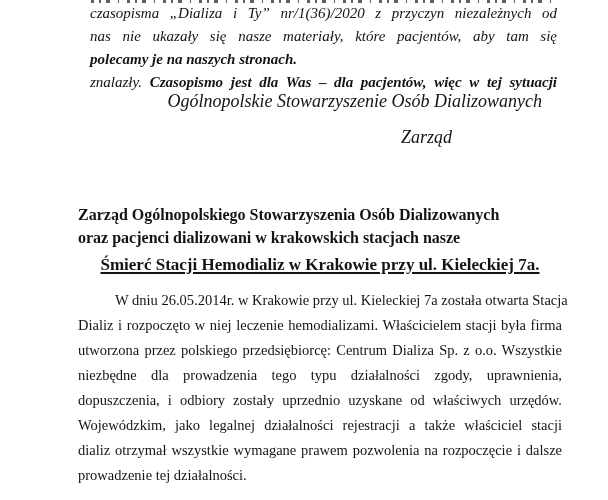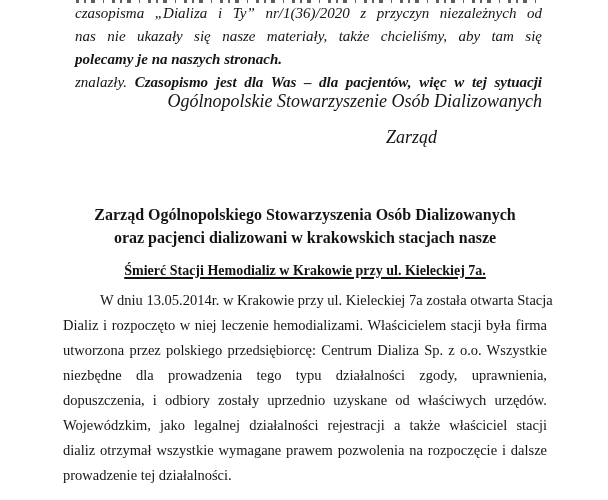--- a/index.html
+++ b/index.html
@@ -4,21 +4,21 @@
 <style>
   html, body { margin: 0; padding: 0; }
   body {
     width: 608px; height: 500px;
     background: #ffffff;
     overflow: hidden;
     position: relative;
     font-family: "Liberation Serif", serif;
     color: #141414;
   }
-  .page { position: absolute; inset: 0; }
+  .page { position: absolute; inset: 0; margin-left: 15px; }
 
   
   .remnant {
     position: absolute; left: 76px; top: 0; width: 464px; height: 3px;
     background: repeating-linear-gradient(90deg,
       #2a2a2a 0 3px, transparent 3px 8px,
       #2a2a2a 8px 10px, transparent 10px 15px,
       #2a2a2a 15px 19px, transparent 19px 27px,
       #2a2a2a 27px 28px, transparent 28px 36px);
     opacity: .75;
@@ -37,63 +37,63 @@
     position: absolute; top: 92px; right: 66px;
     font-style: italic; font-size: 18px; line-height: 19px;
   }
   .signer {
     position: absolute; top: 128px; left: 386px;
     font-style: italic; font-size: 18px; line-height: 19px;
   }
 
   .heading {
     position: absolute; top: 203px; left: 63px; width: 484px;
-    text-align: center; font-weight: 700; font-size: 16px; line-height: 23px;
+    text-align: left; font-weight: 700; font-size: 16px; line-height: 23px;
   }
   .subheading {
-    position: absolute; top: 260px; left: 50px; width: 510px;
-    text-align: center; font-weight: 700; font-size: 14px; line-height: 22px;
+    position: absolute; top: 254px; left: 50px; width: 510px;
+    text-align: center; font-weight: 700; font-size: 17px; line-height: 22px;
     text-decoration: underline; text-decoration-thickness: 1.5px; text-underline-offset: 2px;
   }
 
   .bodypar {
     position: absolute; top: 288px; left: 63px; width: 484px;
     font-size: 14.5px; line-height: 25px;
   }
   .bline { white-space: nowrap; text-align: justify; text-align-last: justify; }
   .bline.first { text-indent: 37px; }
   .bline.last { text-align-last: left; }
 </style>
 </head>
 <body>
 
 <div class="page">
 
   <div class="remnant"></div>
 
   <div class="intro" id="intro">
       <div class="jline"><span>czasopisma „Dializa i Ty” nr/1(36)/2020 z przyczyn niezależnych od</span></div>
-      <div class="jline"><span>nas nie ukazały się nasze materiały, także chcieliśmy, aby tam się</span></div>
+      <div class="jline"><span>nas nie ukazały się nasze materiały, które pacjentów, aby tam się</span></div>
       <div class="jline jlast"><b>polecamy je na naszych stronach.</b></div>
       <div class="jline"><span>znalazły. </span><b>Czasopismo jest dla Was – dla pacjentów, więc w tej sytuacji</b></div>
     </div>
 
   <div class="signature">Ogólnopolskie Stowarzyszenie Osób Dializowanych</div>
 
   <div class="signer">Zarząd</div>
 
   <div class="heading">
     <div>Zarząd Ogólnopolskiego Stowarzyszenia Osób Dializowanych</div>
     <div>oraz pacjenci dializowani w krakowskich stacjach nasze</div>
   </div>
 
   <div class="subheading">Śmierć Stacji Hemodializ w Krakowie przy ul. Kieleckiej 7a.</div>
 
   <div class="bodypar" id="bodypar">
-      <div class="bline first">W dniu 13.05.2014r. w Krakowie przy ul. Kieleckiej 7a została otwarta Stacja</div>
+      <div class="bline first">W dniu 26.05.2014r. w Krakowie przy ul. Kieleckiej 7a została otwarta Stacja</div>
       <div class="bline">Dializ i rozpoczęto w niej leczenie hemodializami. Właścicielem stacji była firma</div>
       <div class="bline">utworzona przez polskiego przedsiębiorcę: Centrum Dializa Sp. z o.o. Wszystkie</div>
       <div class="bline">niezbędne dla prowadzenia tego typu działalności zgody, uprawnienia,</div>
       <div class="bline">dopuszczenia, i odbiory zostały uprzednio uzyskane od właściwych urzędów.</div>
       <div class="bline">Wojewódzkim, jako legalnej działalności rejestracji a także właściciel stacji</div>
       <div class="bline">dializ otrzymał wszystkie wymagane prawem pozwolenia na rozpoczęcie i dalsze</div>
       <div class="bline last">prowadzenie tej działalności.</div>
     </div>
 
 </div>

